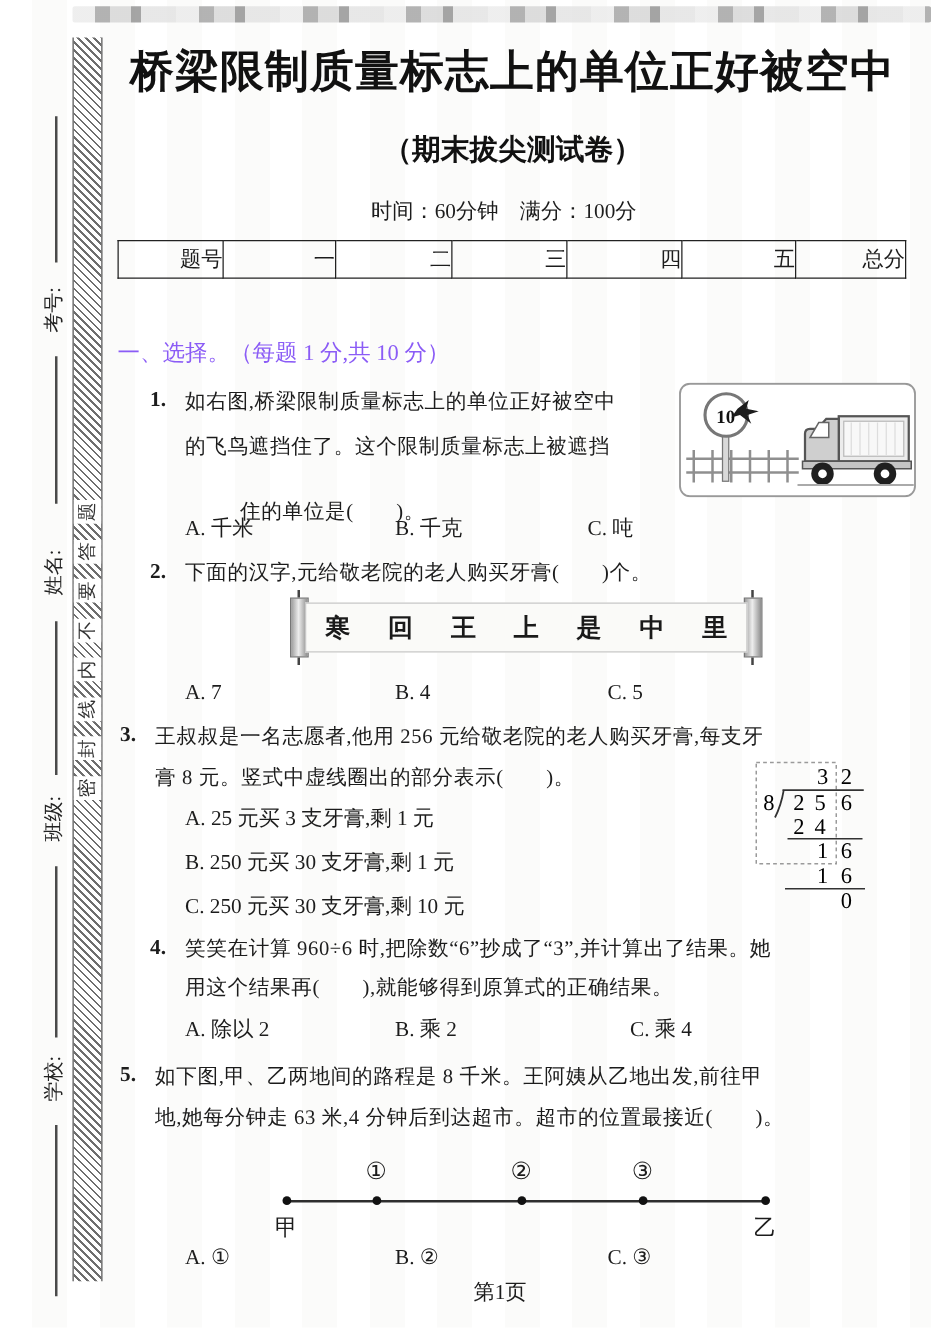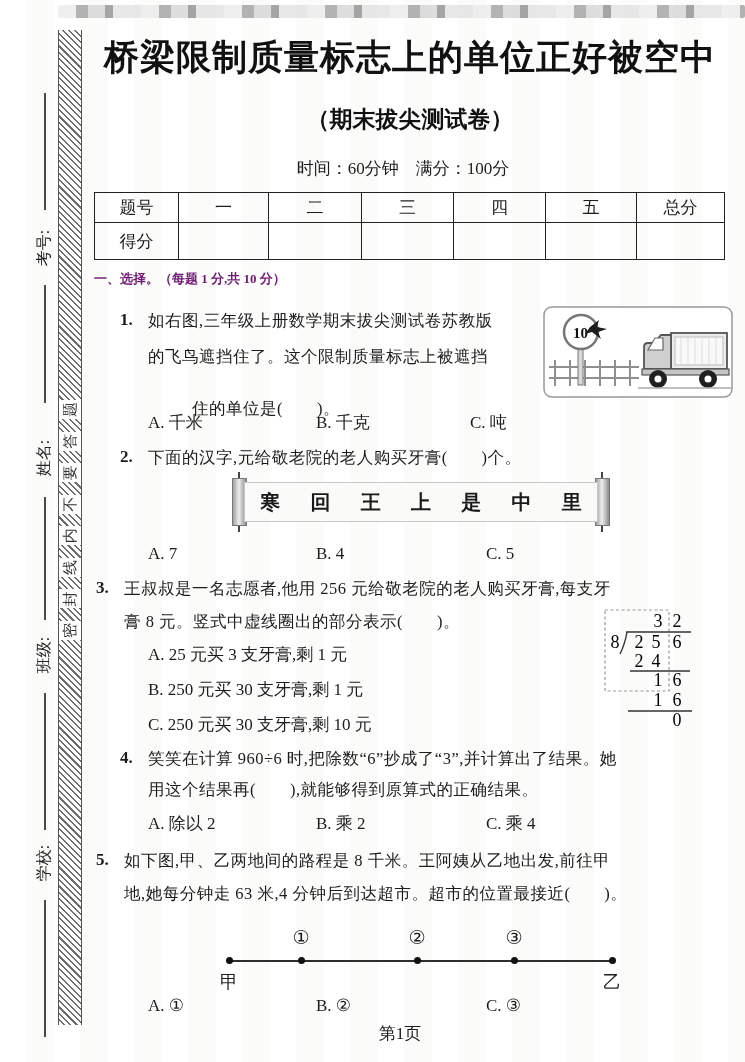--- a/index.html
+++ b/index.html
@@ -48,26 +48,26 @@
     font-family:"Liberation Sans","DejaVu Sans",sans-serif;
     font-size:23px;font-weight:bold;color:#111;
   }
   .info-line{left:90px;top:157px;width:626px;text-align:center;font-size:17px;}
   
   table.score{
     position:absolute;left:94px;top:192px;width:630px;
     border-collapse:collapse;table-layout:fixed;
   }
   table.score td{
-    border:1.6px solid #222;text-align:center;font-size:17px;padding:0;
+    border:1.6px solid #222;text-align:right;font-size:17px;padding:0;
   }
   table.score tr.r1 td{height:29px;}
   table.score tr.r2 td{height:36px;}
   
-  .sec-head{left:94px;top:270px;font-weight:bold;font-size:13px;color:#701a75;}
+  .sec-head{left:94px;top:270px;font-weight:normal;font-size:18px;color:#8b5cf6;}
   .qnum{font-weight:bold;font-size:17px;}
   .qline{font-size:16.5px;letter-spacing:.5px;white-space:nowrap;}
   .opt{font-size:17px;white-space:nowrap;}
   
   .banner{left:232px;top:478px;width:378px;height:48px;}
   .banner-body{
     position:absolute;left:12px;right:12px;top:4px;bottom:4px;
     background:#fafaf8;border:1px solid #c8c8c8;
     display:flex;justify-content:space-around;align-items:center;
     font-family:"Liberation Sans","DejaVu Sans",sans-serif;
@@ -136,36 +136,27 @@
   <tbody>
       <tr class="r1">
     <td>题号</td>
     <td>一</td>
     <td>二</td>
     <td>三</td>
     <td>四</td>
     <td>五</td>
     <td>总分</td>
   </tr>
-  <tr class="r2">
-    <td>得分</td>
-    <td></td>
-    <td></td>
-    <td></td>
-    <td></td>
-    <td></td>
-    <td></td>
-  </tr>
 </tbody>
   </table>
 
 <div class="abs sec-head">一、选择。（每题 1 分,共 10 分）</div>
 
 <div class="abs qnum" style="left:120px;top:310px;">1.</div>
-<div class="abs qline" style="left:148px;top:310px;">如右图,三年级上册数学期末拔尖测试卷苏教版</div>
+<div class="abs qline" style="left:148px;top:310px;">如右图,桥梁限制质量标志上的单位正好被空中</div>
 <div class="abs qline" style="left:148px;top:346px;">的飞鸟遮挡住了。这个限制质量标志上被遮挡</div>
 <div class="abs qline" style="left:148px;top:398px;margin-left:44px;">住的单位是(　　)。</div>
 <div class="abs opt" style="left:148px;top:411px;text-align:right;">A. 千米</div>
 <div class="abs opt" style="left:316px;top:411px;">B. 千克</div>
 <div class="abs opt" style="left:470px;top:411px;">C. 吨</div>
 
 <svg class="abs" style="left:543px;top:306px;" width="190" height="92" viewBox="0 0 190 92">
   <rect x="1" y="1" width="188" height="90" rx="8" fill="#ffffff" stroke="#999" stroke-width="1.5"></rect>
 
   <g stroke="#8f8f8f" stroke-width="2">
@@ -265,21 +256,21 @@
   <text x="81" y="104" font-size="18" text-anchor="middle">6</text>
   <line x1="32" y1="109" x2="96" y2="109" stroke="#333" stroke-width="1.3"></line>
   <text x="81" y="124" font-size="18" text-anchor="middle">0</text>
 </svg>
 
 <div class="abs qnum" style="left:120px;top:748px;">4.</div>
 <div class="abs qline" style="left:148px;top:748px;">笑笑在计算 960÷6 时,把除数“6”抄成了“3”,并计算出了结果。她</div>
 <div class="abs qline" style="left:148px;top:779px;">用这个结果再(　　),就能够得到原算式的正确结果。</div>
 <div class="abs opt" style="left:148px;top:812px;">A. 除以 2</div>
 <div class="abs opt" style="left:316px;top:812px;">B. 乘 2</div>
-<div class="abs opt" style="left:486px;top:812px;">C. 乘 4</div>
+<div class="abs opt" style="left:504px;top:812px;">C. 乘 4</div>
 
 <div class="abs qnum" style="left:96px;top:850px;">5.</div>
 <div class="abs qline" style="left:124px;top:850px;">如下图,甲、乙两地间的路程是 8 千米。王阿姨从乙地出发,前往甲</div>
 <div class="abs qline" style="left:124px;top:883px;">地,她每分钟走 63 米,4 分钟后到达超市。超市的位置最接近(　　)。</div>
 
 <div class="abs numline">
   <div class="nl-line"></div>
   <div class="nl-dot" style="left:76px;"></div>
   <div class="nl-dot" style="left:148px;"></div>
   <div class="nl-dot" style="left:264px;"></div>

